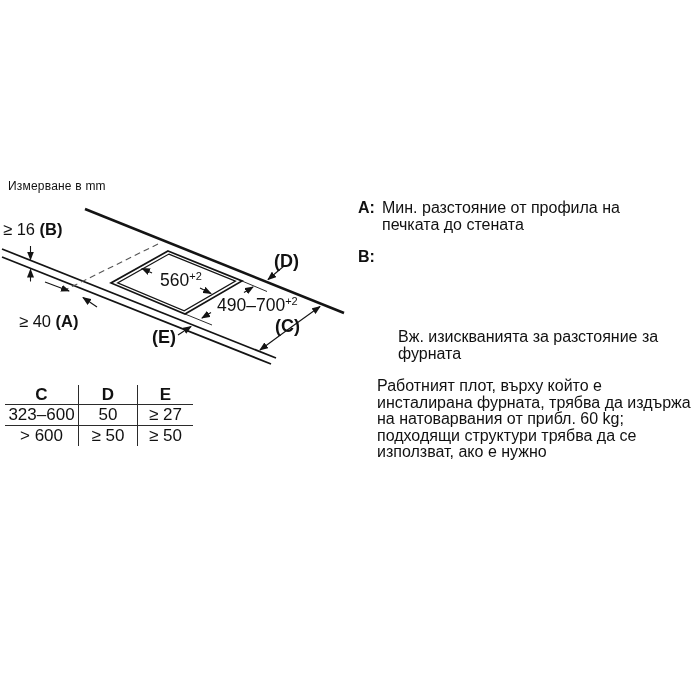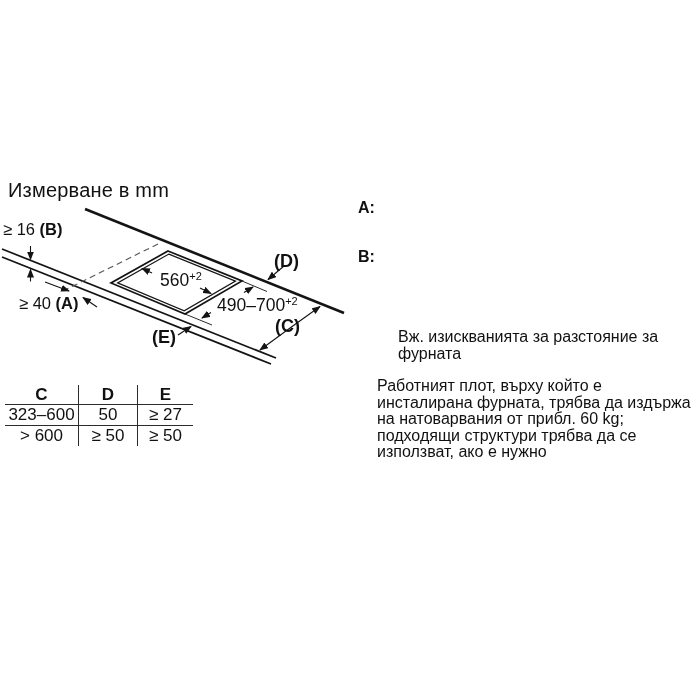--- a/index.html
+++ b/index.html
@@ -3,25 +3,25 @@
 <meta charset="utf-8">
 <style>
   html,body{margin:0;padding:0;}
   body{
     width:700px;height:700px;position:relative;background:#ffffff;
     font-family:"Liberation Sans","DejaVu Sans",sans-serif;color:#111;
     overflow:hidden;
   }
   .abs{position:absolute;}
   #diagram-svg{position:absolute;left:0;top:0;width:700px;height:700px;}
-  .page-title{left:8px;top:179px;font-size:20px;letter-spacing:0.2px;}
+  .page-title{left:8px;top:179px;font-size:12px;letter-spacing:0.2px;}
   .dim-label{font-size:16.5px;white-space:nowrap;text-align:right;}
   .dim-label b{font-weight:bold;}
   .dim-b{left:3px;top:220px;}
-  .dim-a{left:19px;top:294px;}
+  .dim-a{left:19px;top:312px;}
   .dim-num{font-size:17.5px;white-space:nowrap;}
   .dim-560{left:160px;top:270px;}
   .dim-490{left:217px;top:295px;}
   .sup{font-size:11px;position:relative;top:-6px;letter-spacing:0;}
   .corner-label{font-size:18px;font-weight:bold;white-space:nowrap;}
   .lbl-d{left:274px;top:251px;}
   .lbl-c{left:275px;top:316px;}
   .lbl-e{left:152px;top:327px;}
 
   
@@ -127,20 +127,22 @@
   <div class="cell vline hline">50</div>
   <div class="cell hline">≥ 27</div>
 
   <div class="cell vline">&gt; 600</div>
   <div class="cell vline">≥ 50</div>
   <div class="cell">≥ 50</div>
 </div>
 
 <div class="abs blk-a hang">
   <span class="lbl note-block">A:</span>
+  <span class="note-block">Мин. разстояние от профила на
+печката до стената</span>
 </div>
 
 <div class="abs blk-b hang">
   <span class="lbl note-block">B:</span>
 </div>
 
 <div class="abs blk-note note-block">Вж. изискванията за разстояние за
 фурната</div>
 
 <div class="abs blk-para note-block">Работният плот, върху който е

